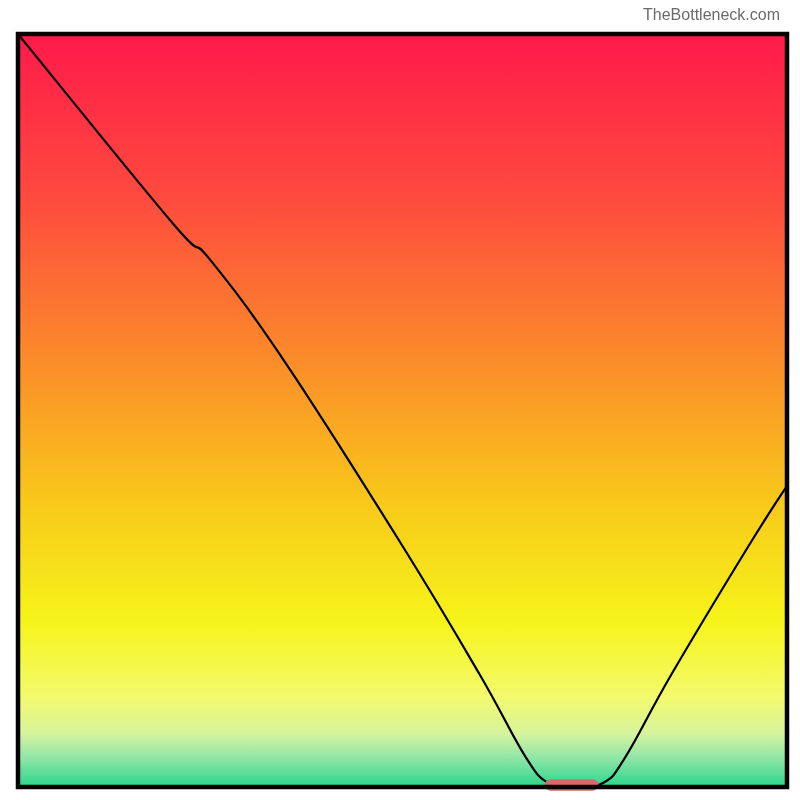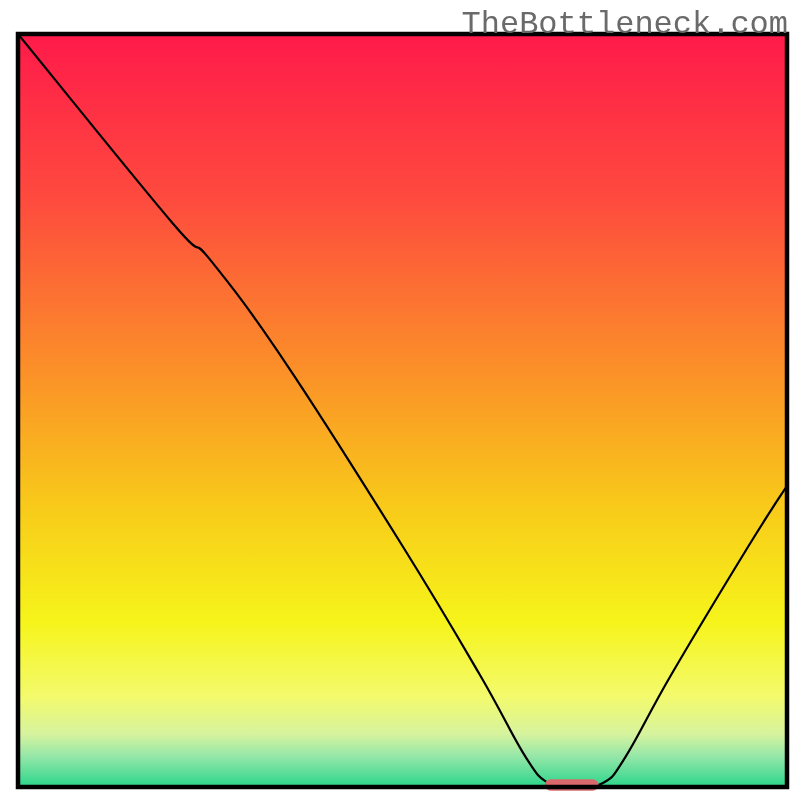--- a/index.html
+++ b/index.html
@@ -9,25 +9,25 @@
     font-family: Arial, sans-serif;
   }
   .chart-container {
     position: relative;
     width: 800px;
     height: 800px;
   }
   .watermark {
     position: absolute;
     top: 6px;
-    right: 12px;
-    font-size: 32px;
+    right: 20px;
+    font-size: 16px;
     font-weight: 500;
     color: #6a6a6a;
-    font-family: Liberation Mono, monospace;
+    font-family: Liberation Sans, sans-serif;
     z-index: 10;
   }
   svg {
     display: block;
   }
 </style>
 </head>
 <body>
 
 <div class="chart-container">

